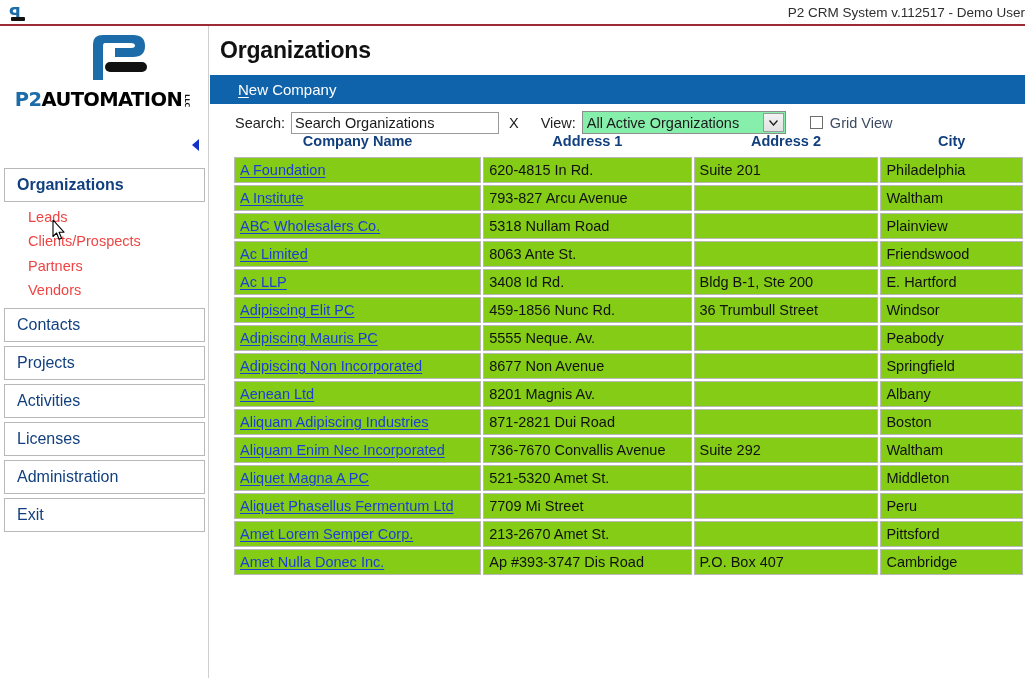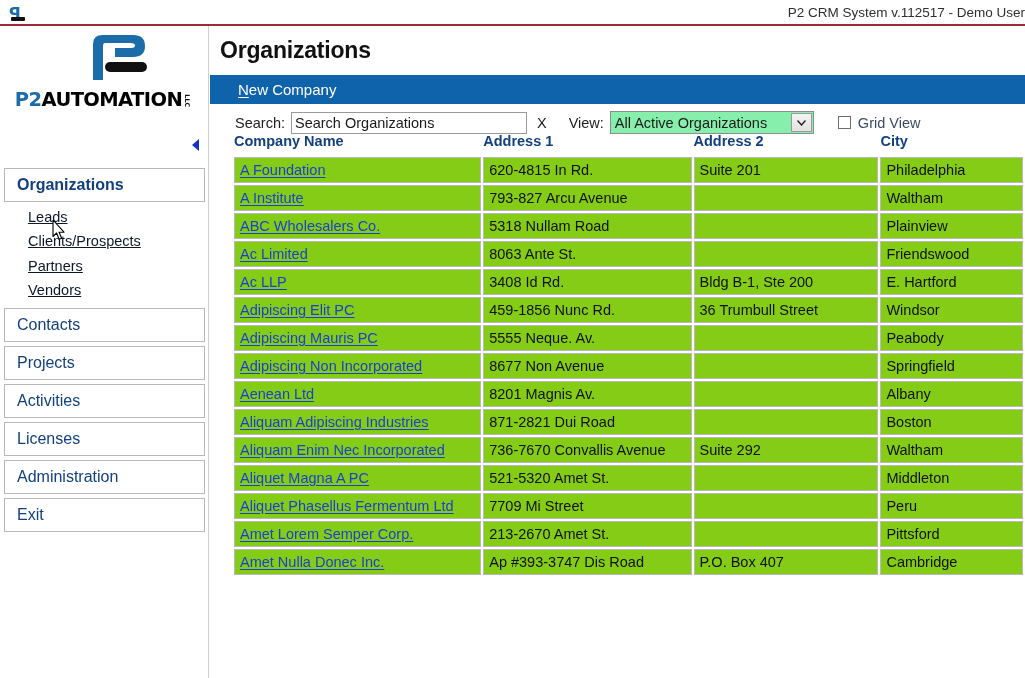--- a/index.html
+++ b/index.html
@@ -121,25 +121,24 @@
     font-size: 16px;
     color: #12407e;
     cursor: pointer;
   }
   .nav-group.bold { font-weight: 700; }
   .nav-sub {
     padding: 2px 0 6px 24px;
   }
   .nav-sub-item {
     font-size: 14.5px;
-    color: #0f172a;
+    color: #ef4444;
     line-height: 24.3px;
     cursor: pointer;
     white-space: nowrap;
-    text-decoration: underline;
   }
   .nav-spacer { height: 3px; }
 
   
   .cursor {
     position: absolute;
     left: 52px; top: 220px;
     width: 14px; height: 21px;
     pointer-events: none;
     z-index: 50;
@@ -179,21 +178,21 @@
   .filterbar {
     display: flex; align-items: center;
     height: 37px;
     padding-left: 25px;
     gap: 0px;
     font-size: 14.5px;
     color: #1a1a1a;
   }
   .filterbar .lbl { color: #222; margin-right: 6px; white-space: nowrap; }
   .search-input {
-    width: 236px; height: 22px;
+    width: 208px; height: 22px;
     border: 1px solid #9a9a9a;
     background: #fff;
     font-size: 14.5px;
     font-family: "Liberation Sans", sans-serif;
     color: #1a1a1a;
     padding: 0 3px;
     outline: none;
   }
   .search-input::placeholder { color: #1a1a1a; opacity: 1; }
   .clear-x {
@@ -245,21 +244,21 @@
     border-collapse: separate;
     border-spacing: 2px 2px;
     margin-left: 22px;
     table-layout: fixed;
   }
   .tbl th {
     font-size: 14.5px;
     font-weight: 700;
     color: #12407e;
     padding: 2px 0 6px 0;
-    text-align: left;
+    text-align: center;
     white-space: nowrap;
   }
   .tbl td {
     height: 26px;
     border: 1px solid #b9b9b9;
     background: #84cc16;
     padding: 0 5px;
     font-size: 14.5px;
     color: #111;
     vertical-align: middle;

